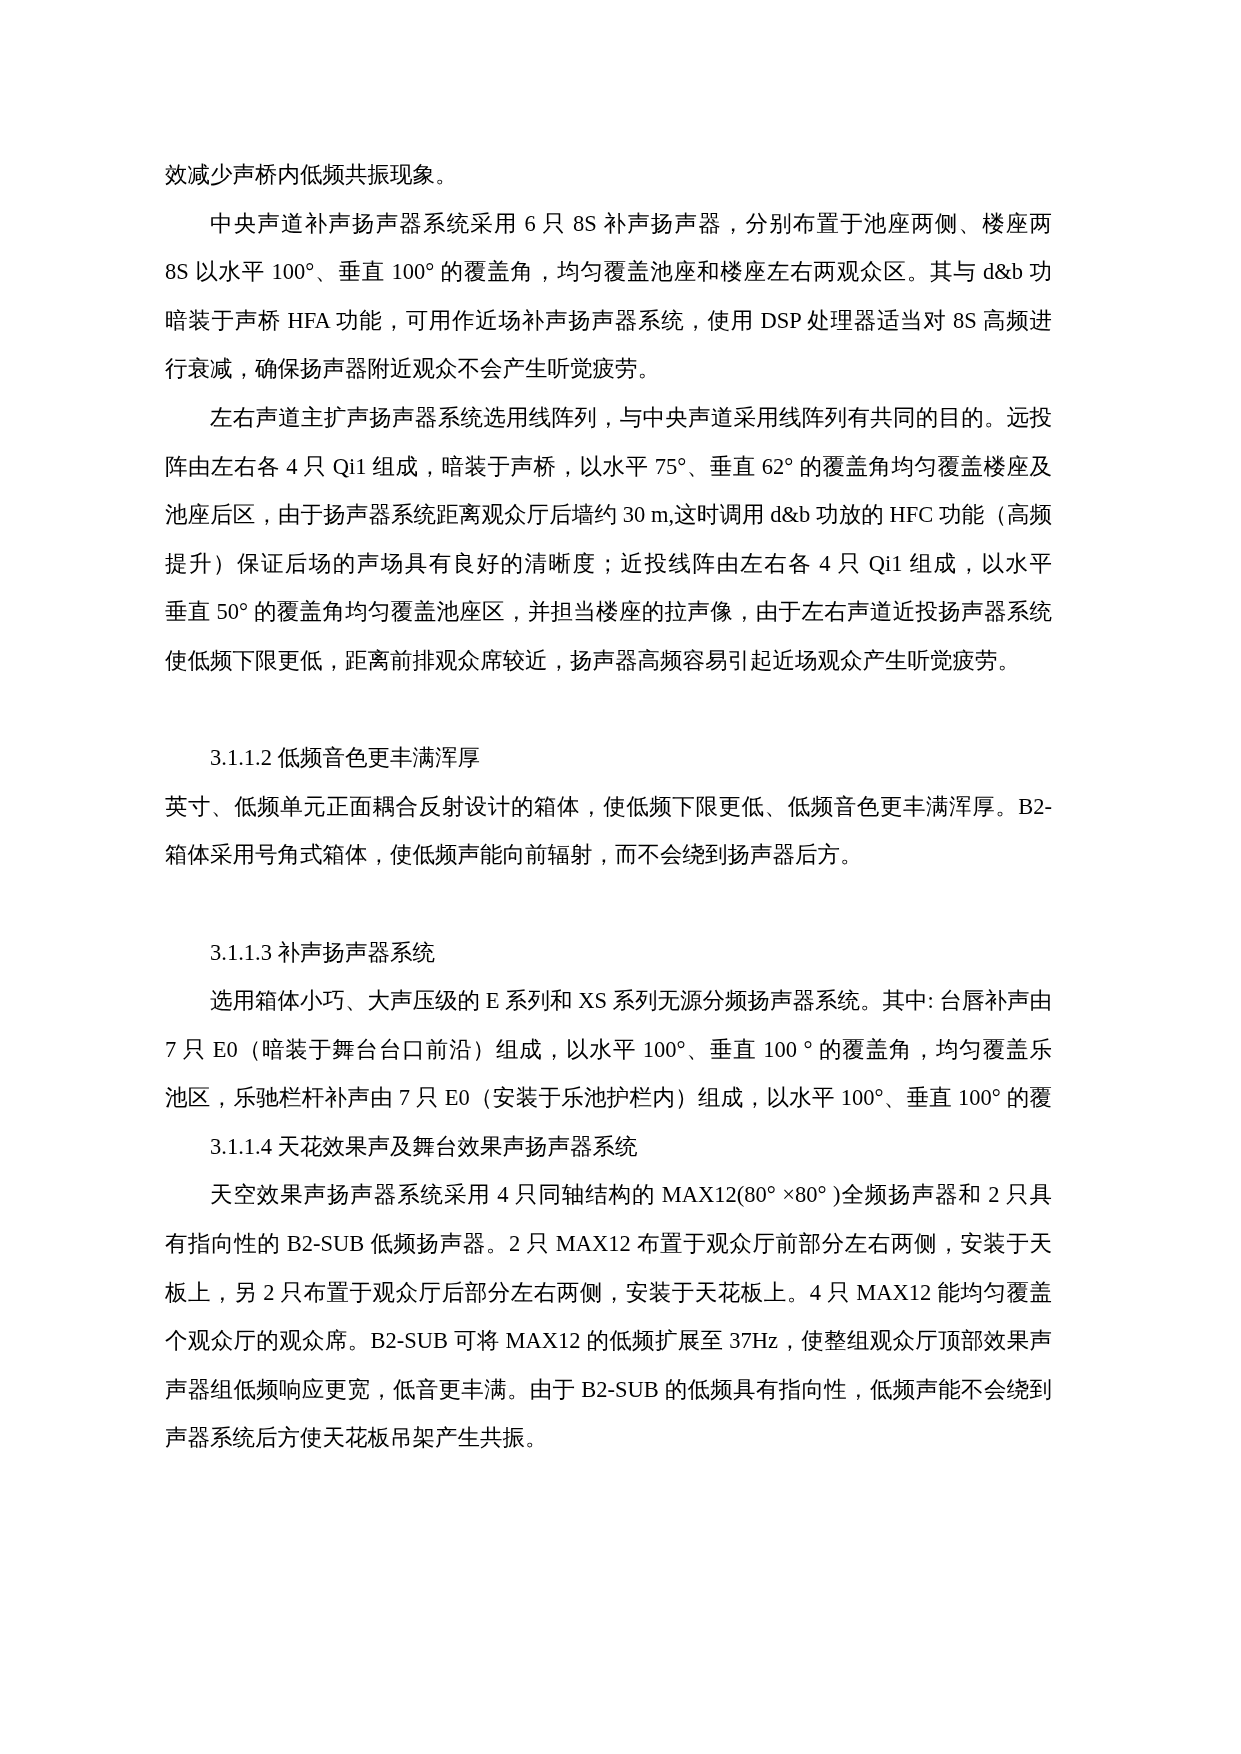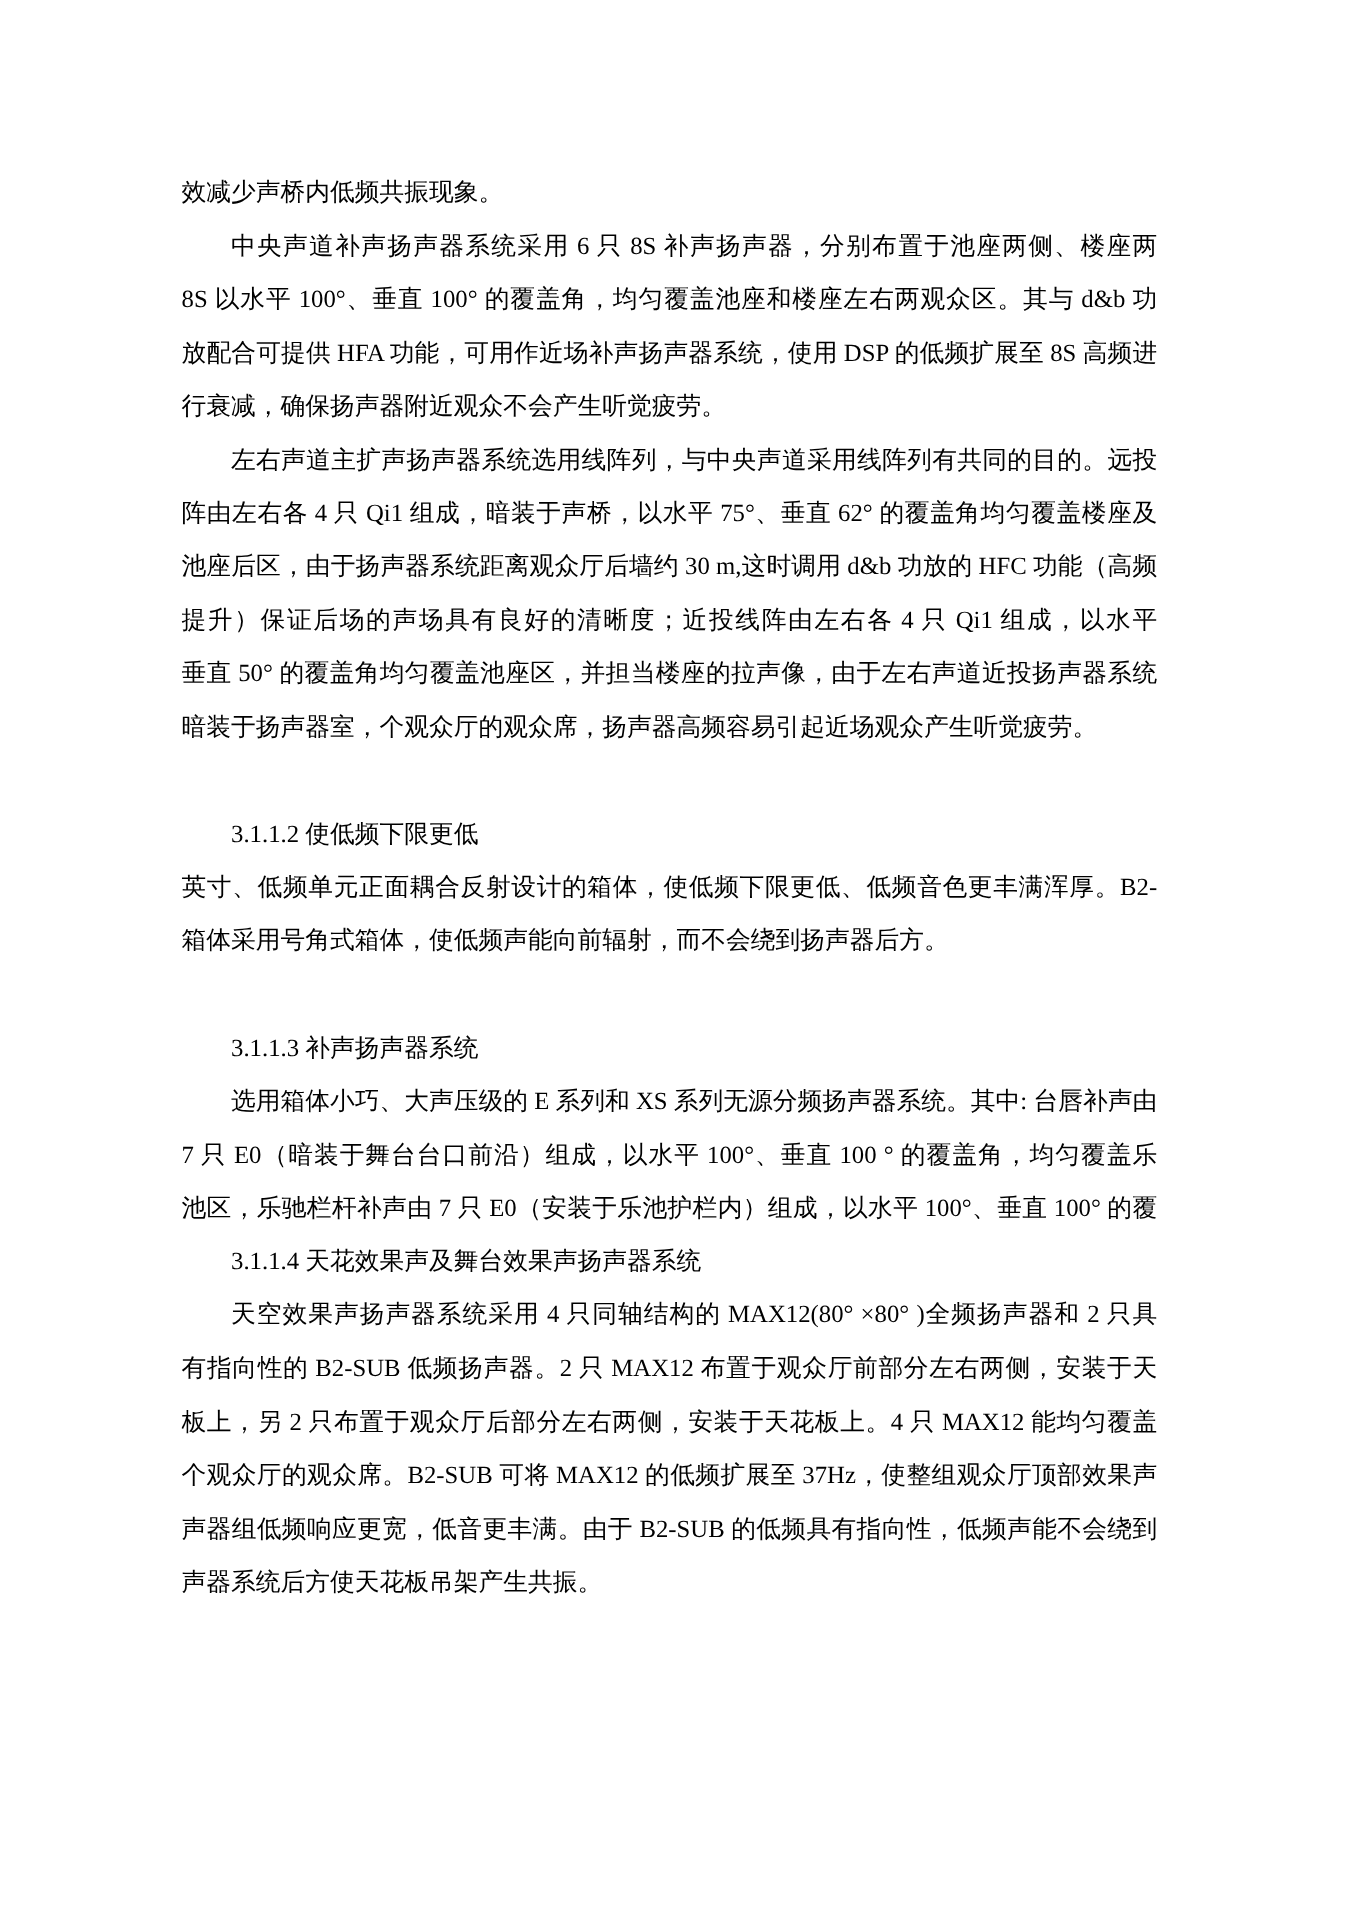--- a/index.html
+++ b/index.html
@@ -43,30 +43,30 @@
   }
 </style>
 </head>
 <body>
 
 <div class="page">
   <div class="content">
       <div class="line">效减少声桥内低频共振现象。</div>
       <div class="line justify indent">中央声道补声扬声器系统采用 6 只 8S 补声扬声器，分别布置于池座两侧、楼座两侧。</div>
       <div class="line justify">8S 以水平 100°、垂直 100° 的覆盖角，均匀覆盖池座和楼座左右两观众区。其与 d&amp;b 功</div>
-      <div class="line justify">放配合可提供 HFA 功能，可用作近场补声扬声器系统，使用 DSP 的低频扩展至 8S 高频进</div>
+      <div class="line justify">暗装于声桥 HFA 功能，可用作近场补声扬声器系统，使用 DSP 处理器适当对 8S 高频进</div>
       <div class="line">行衰减，确保扬声器附近观众不会产生听觉疲劳。</div>
       <div class="line justify indent">左右声道主扩声扬声器系统选用线阵列，与中央声道采用线阵列有共同的目的。远投线</div>
       <div class="line justify">阵由左右各 4 只 Qi1 组成，暗装于声桥，以水平 75°、垂直 62° 的覆盖角均匀覆盖楼座及</div>
       <div class="line justify">池座后区，由于扬声器系统距离观众厅后墙约 30 m,这时调用 d&amp;b 功放的 HFC 功能（高频</div>
       <div class="line justify">提升）保证后场的声场具有良好的清晰度；近投线阵由左右各 4 只 Qi1 组成，以水平 75°、</div>
       <div class="line justify">垂直 50° 的覆盖角均匀覆盖池座区，并担当楼座的拉声像，由于左右声道近投扬声器系统</div>
-      <div class="line">暗装于扬声器室，个观众厅的观众席，扬声器高频容易引起近场观众产生听觉疲劳。</div>
+      <div class="line">使低频下限更低，距离前排观众席较近，扬声器高频容易引起近场观众产生听觉疲劳。</div>
       <div class="line empty">&nbsp;</div>
-      <div class="line indent">3.1.1.2 使低频下限更低</div>
+      <div class="line indent">3.1.1.2 低频音色更丰满浑厚</div>
       <div class="line justify">英寸、低频单元正面耦合反射设计的箱体，使低频下限更低、低频音色更丰满浑厚。B2-SUB</div>
       <div class="line">箱体采用号角式箱体，使低频声能向前辐射，而不会绕到扬声器后方。</div>
       <div class="line empty">&nbsp;</div>
       <div class="line indent">3.1.1.3 补声扬声器系统</div>
       <div class="line justify indent">选用箱体小巧、大声压级的 E 系列和 XS 系列无源分频扬声器系统。其中: 台唇补声由</div>
       <div class="line justify">7 只 E0（暗装于舞台台口前沿）组成，以水平 100°、垂直 100 ° 的覆盖角，均匀覆盖乐</div>
       <div class="line justify">池区，乐驰栏杆补声由 7 只 E0（安装于乐池护栏内）组成，以水平 100°、垂直 100° 的覆</div>
       <div class="line indent">3.1.1.4 天花效果声及舞台效果声扬声器系统</div>
       <div class="line justify indent">天空效果声扬声器系统采用 4 只同轴结构的 MAX12(80° ×80° )全频扬声器和 2 只具</div>
       <div class="line justify">有指向性的 B2-SUB 低频扬声器。2 只 MAX12 布置于观众厅前部分左右两侧，安装于天花</div>

